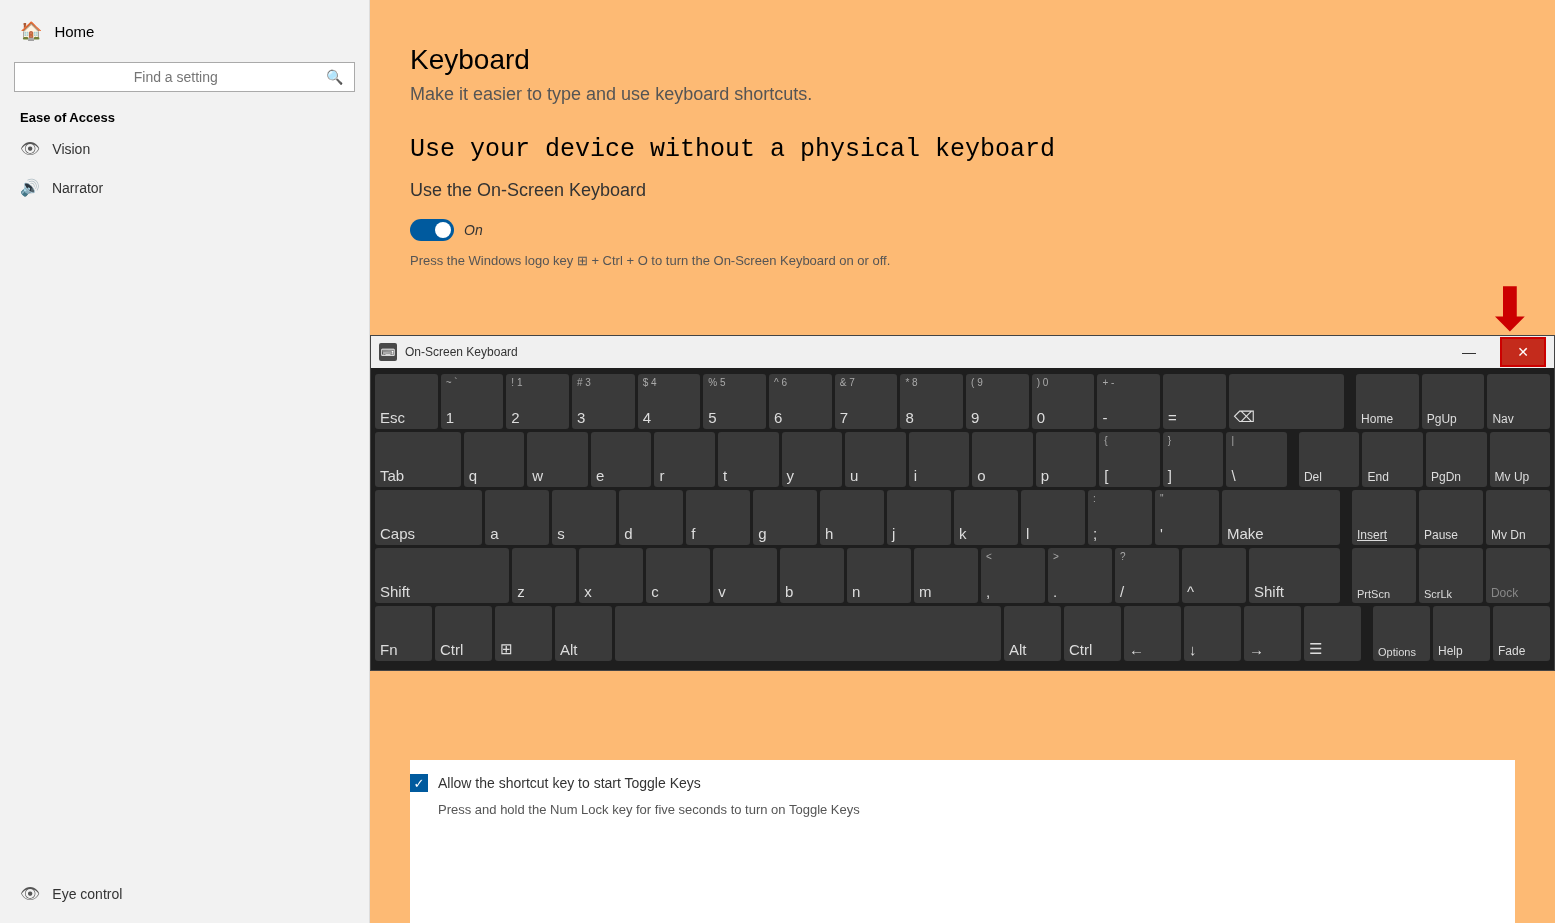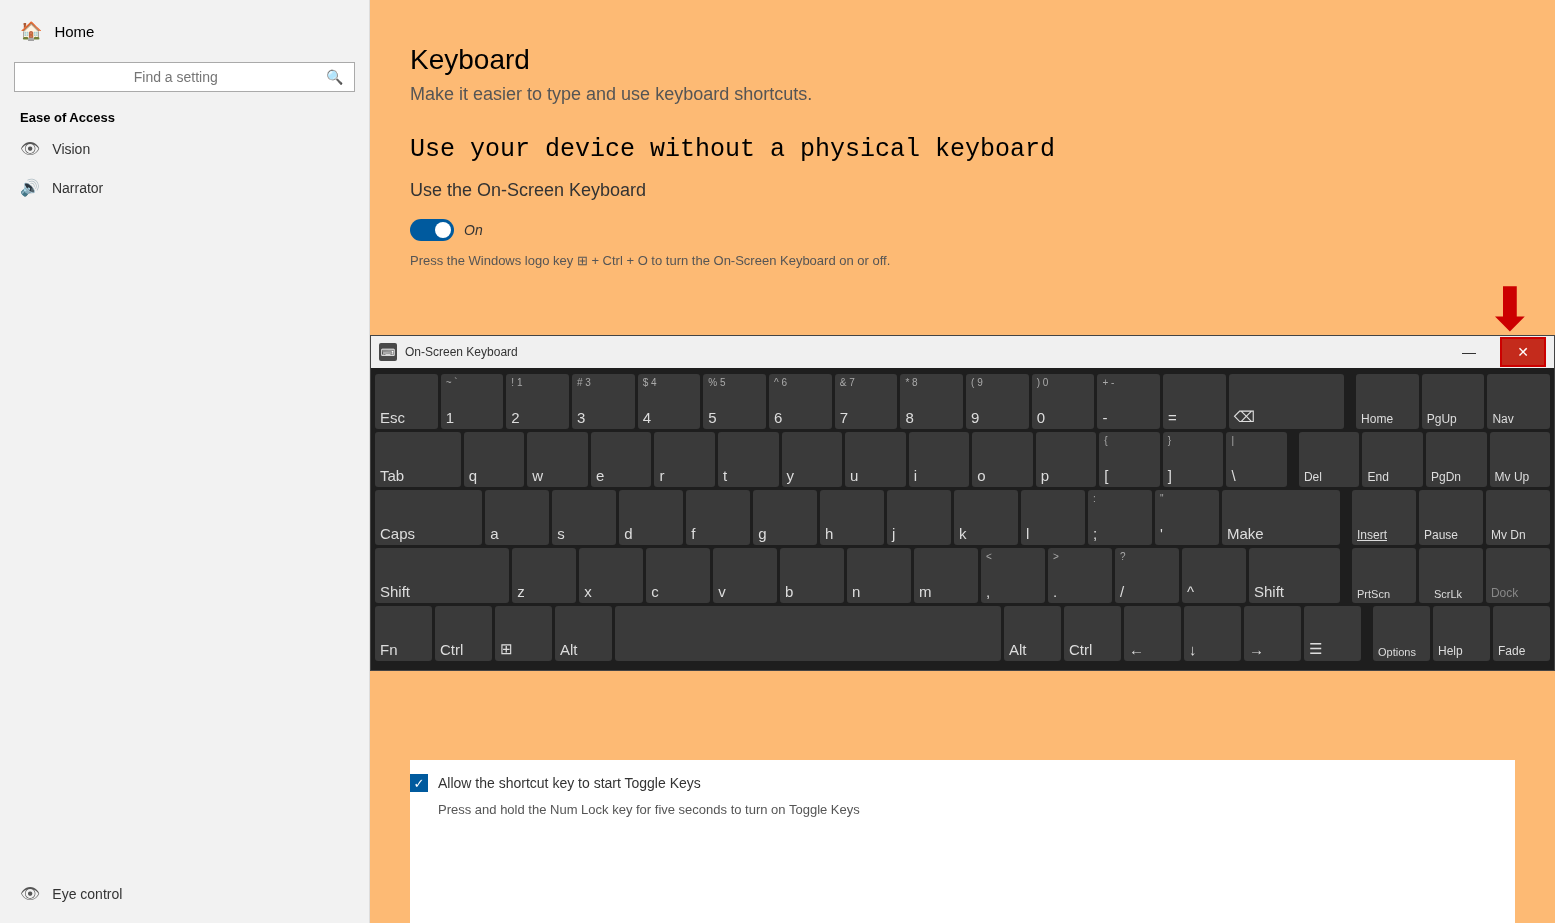--- a/index.html
+++ b/index.html
@@ -529,21 +529,21 @@
             <span class="main-label">^</span>
           </div>
         <div class="kb-key wide-15">
             <span class="main-label">Shift</span>
           </div>
         <div style="width:6px"></div>
         <div class="kb-key">
             <span class="main-label" style="font-size:11px;">PrtScn</span>
           </div>
         <div class="kb-key">
-            <span class="main-label" style="font-size:11px;margin-left:10px;">ScrLk</span>
+            <span class="main-label" style="font-size:11px;">ScrLk</span>
           </div>
         <div class="kb-key grayed">
             <span class="main-label" style="font-size:12px;">Dock</span>
           </div>
       </div>
 
       <div class="kb-row">
         <div class="kb-key">
             <span class="main-label">Fn</span>
           </div>

